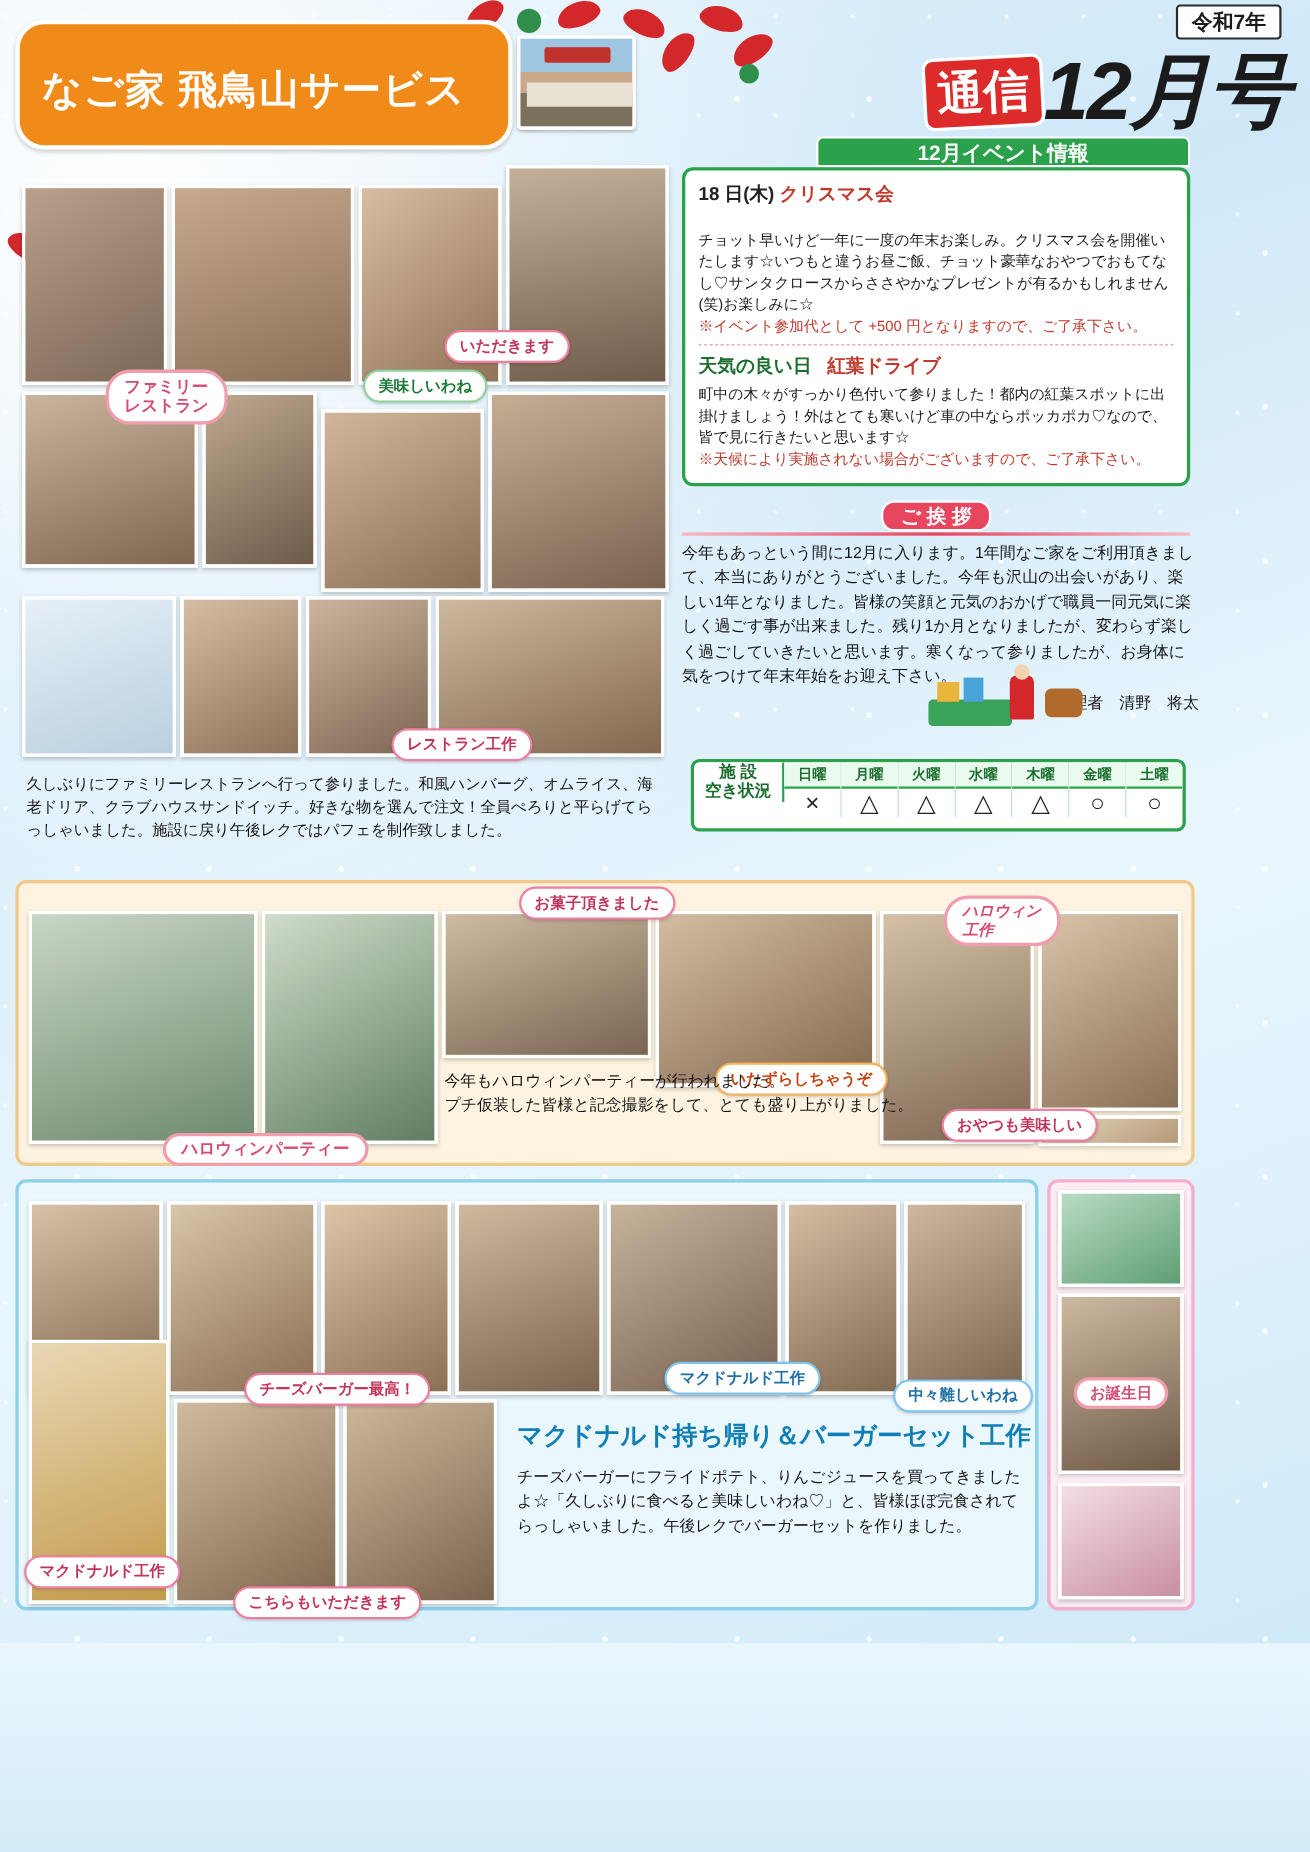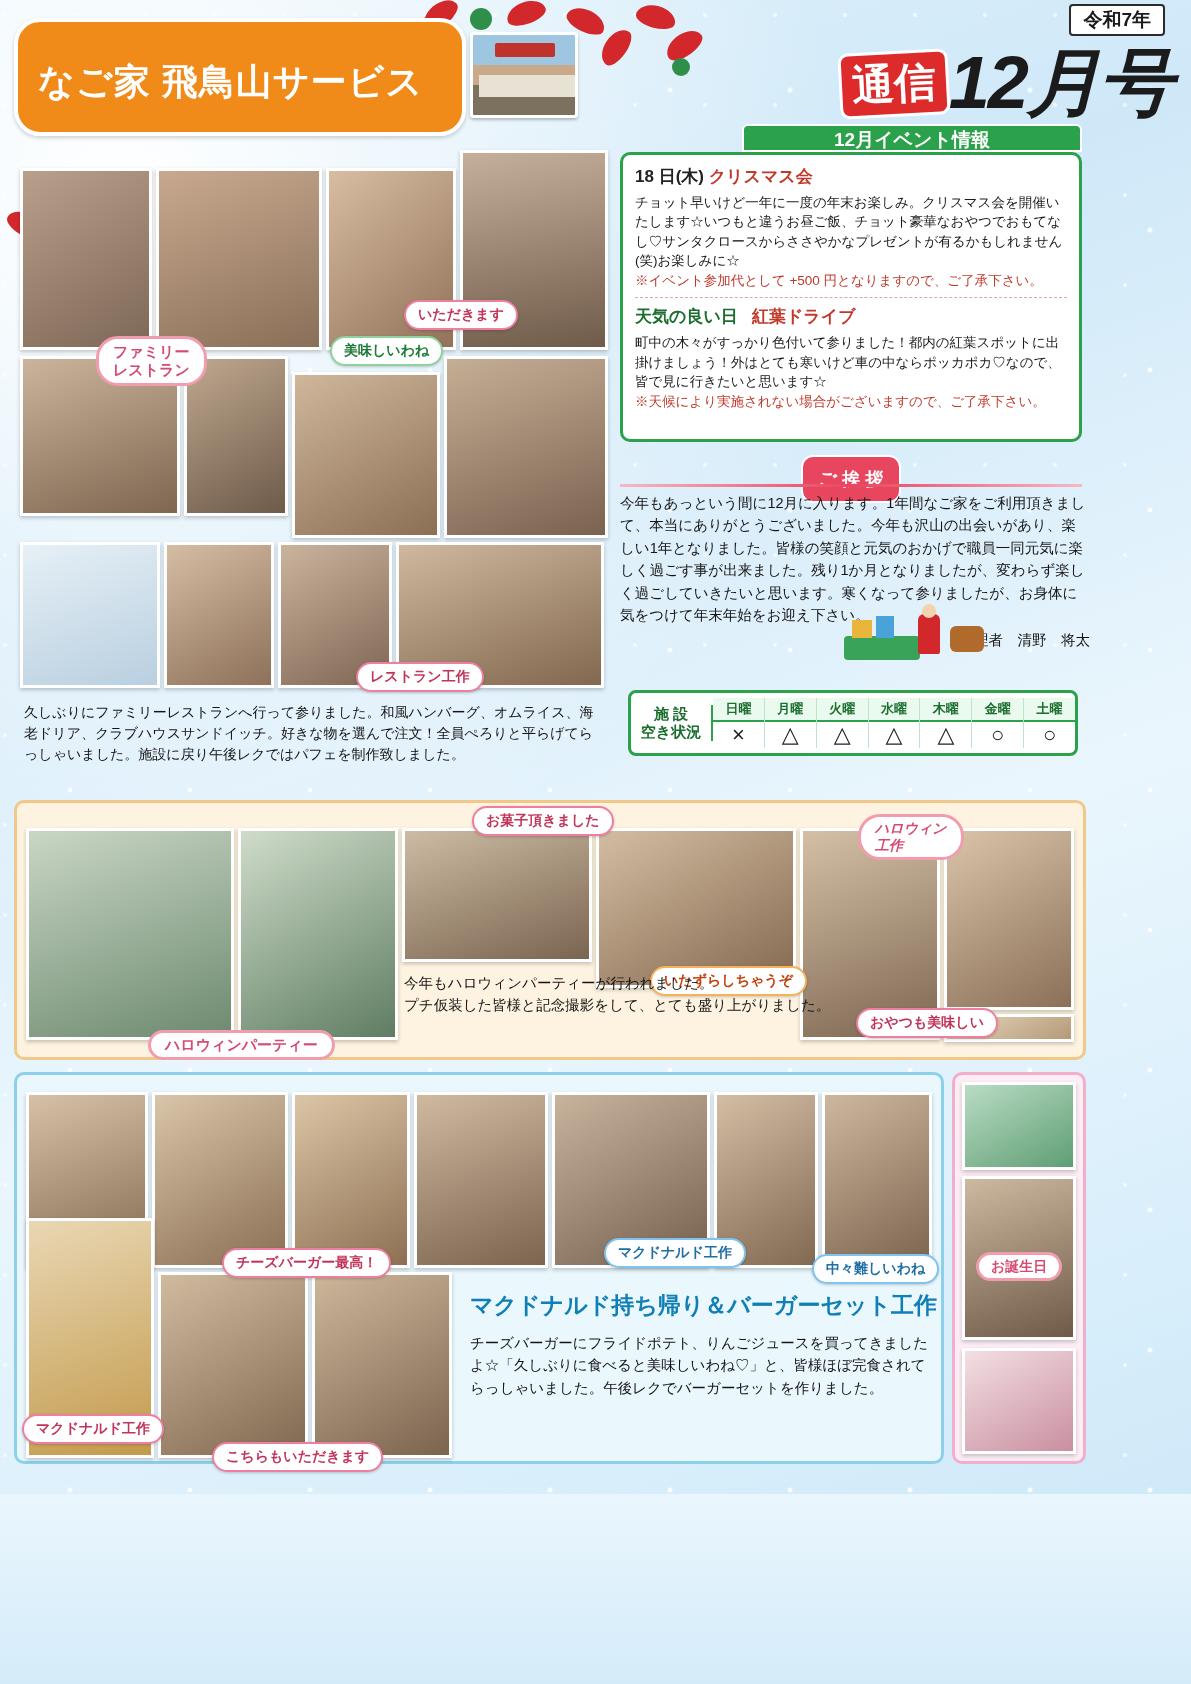--- a/index.html
+++ b/index.html
@@ -74,34 +74,34 @@
     text-align:center; line-height:28px; border-radius:6px 6px 0 0;
     border:2px solid #fff;
   }
 
   
   .eventbox {
     position:absolute; left:620px; top:152px; width:462px; height:290px;
     background:#ffffff; border:3px solid #2aa14a; border-radius:10px;
     padding:10px 12px; font-size:13.5px; line-height:1.45; color:#1a1a1a;
   }
-  .ev-title { color:#c0392b; font-weight:bold; font-size:17px; margin-bottom:3px; }
+  .ev-title { color:#c0392b; font-weight:bold; font-size:17px; margin-bottom:19px; }
   .ev-title .date { color:#222; }
   .ev-sep { border:0; border-top:1px dashed #e19fb0; margin:7px 0; }
   .ev-note { color:#c0392b; }
   .ev-title2 { font-weight:bold; font-size:17px; color:#c0392b; margin:4px 0 3px; }
   .ev-title2 .wx { color:#1b6e2e; }
 
   
   .greet-hdr {
     position:absolute; left:620px; top:455px; width:462px; text-align:center;
   }
   .greet-hdr .label {
     display:inline-block; background:#e8455f; color:#fff; font-weight:bold;
-    font-size:18px; padding:10px 16px; border-radius:12px; border:2px solid #fff;
+    font-size:18px; padding:0 16px; border-radius:12px; border:2px solid #fff;
   }
   .greet-line { position:absolute; left:620px; top:484px; width:462px; height:3px;
                 background:linear-gradient(90deg,#f6b8c4,#e8455f,#f6b8c4); }
   .greet-body {
     position:absolute; left:620px; top:492px; width:470px;
     font-size:14.5px; line-height:1.55; color:#141414;
   }
   .greet-sign { text-align:right; margin-top:2px; font-size:14.5px; }
 
   .santa { position:absolute; left:830px; top:612px; width:160px; height:60px; }
@@ -109,21 +109,21 @@
   .gift1 { position:absolute; left:22px; top:8px; width:20px; height:18px; background:#e9b53c; }
   .gift2 { position:absolute; left:46px; top:4px; width:18px; height:22px; background:#4aa3d8; }
   .santa-b { position:absolute; left:88px; top:2px; width:22px; height:40px; background:#d2282b; border-radius:6px 6px 2px 2px;}
   .santa-h { position:absolute; left:92px; top:-8px; width:14px; height:14px; background:#f3d3b0; border-radius:50%; }
   .deer { position:absolute; left:120px; top:14px; width:34px; height:26px; background:#b06b2c; border-radius:6px; }
 
   
   .availbox {
     position:absolute; left:628px; top:690px; width:450px; height:66px;
     background:#fff; border:3px solid #2aa14a; border-radius:8px;
-    display:flex; align-items:center; overflow:hidden;
+    display:flex; align-items:flex-start; overflow:hidden;
   }
   .avail-label {
     width:82px; background:#fff; color:#1b6e2e; font-weight:bold; font-size:15px;
     display:flex; flex-direction:column; align-items:center; justify-content:center; line-height:1.2;
     border-right:2px solid #2aa14a;
   }
   .avail-col { flex:1; display:flex; flex-direction:column; border-right:1px solid #bfe3c9; }
   .avail-col:last-child { border-right:0; }
   .avail-day {
     font-size:13px; font-weight:bold; color:#1b6e2e; text-align:center;

